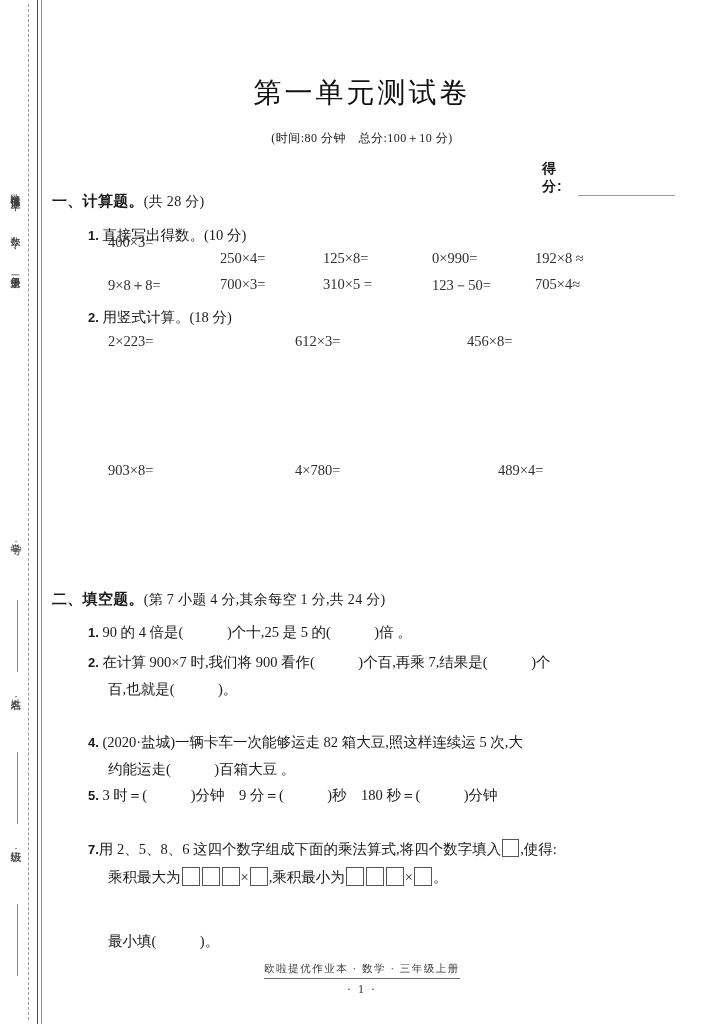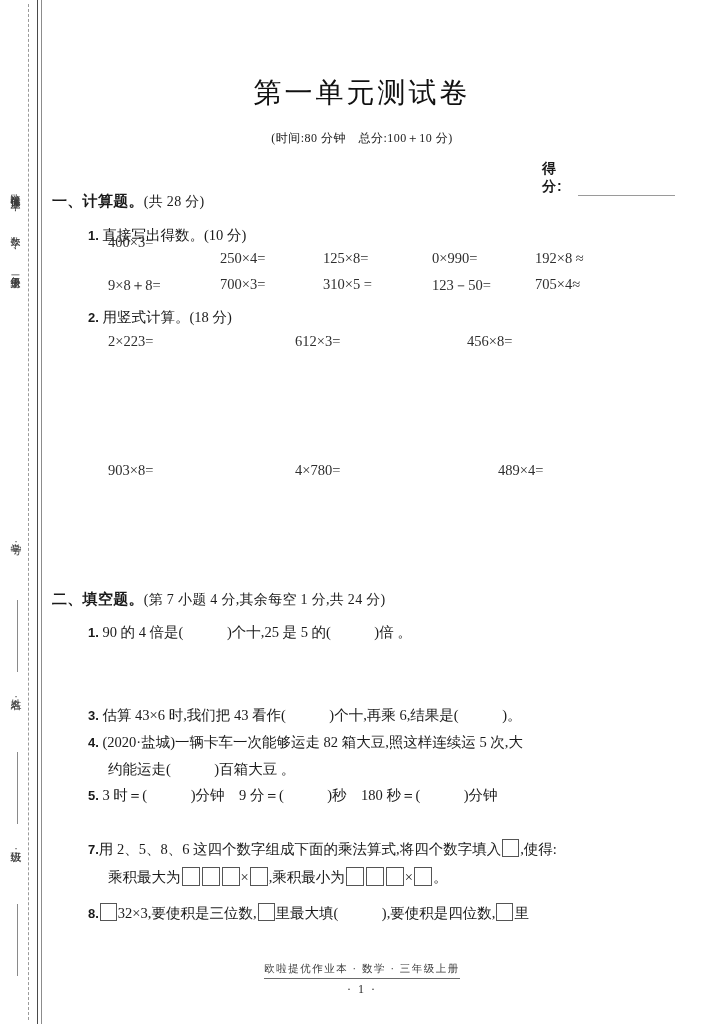--- a/index.html
+++ b/index.html
@@ -269,25 +269,26 @@
 
     <div class="sec-head" style="top:590px;">
       <span class="cn">二、填空题。</span><span class="pts">(第 7 小题 4 分,其余每空 1 分,共 24 分)</span>
     </div>
 
     <div class="q" style="top:620px;left:36px;">
       <span class="num">1.</span>
       <span class="qbody">90 的 4 倍是(　　　)个十,25 是 5 的(　　　)倍 。</span>
     </div>
 
-
-    <div class="q" style="top:703px;left:36px;">
-      <span class="num">3.</span>
-      <span class="qbody">估算 43×6 时,我们把 43 看作(　　　)个十,再乘 6,结果是(　　　)。</span>
-    </div>
+    <div class="q" style="top:650px;left:36px;">
+      <span class="num">2.</span>
+      <span class="qbody">在计算 900×7 时,我们将 900 看作(　　　)个百,再乘 7,结果是(　　　)个</span>
+    </div>
+    <div class="wrap-text" style="top:676px;left:56px;">百,也就是(　　　)。</div>
+
 
     <div class="q" style="top:730px;left:36px;">
       <span class="num">4.</span>
       <span class="qbody">(2020·盐城)一辆卡车一次能够运走 82 箱大豆,照这样连续运 5 次,大</span>
     </div>
     <div class="wrap-text" style="top:756px;left:56px;">约能运走(　　　)百箱大豆 。</div>
 
     <div class="q" style="top:783px;left:36px;text-align:center;">
       <span class="num">5.</span>
       <span class="qbody">3 时＝(　　　)分钟　9 分＝(　　　)秒　180 秒＝(　　　)分钟</span>
@@ -295,23 +296,21 @@
 
 
     <div class="q" style="top:837px;left:36px;">
       <span class="num">7.</span><span class="qbody">用 2、5、8、6 这四个数字组成下面的乘法算式,将四个数字填入</span><span class="blankbox sm"></span><span class="qbody">,使得:</span>
     </div>
 
     <div class="wrap-text" style="top:864px;left:56px;">
       <span>乘积最大为</span><span class="blankbox"></span><span class="blankbox"></span><span class="blankbox"></span><span>×</span><span class="blankbox"></span><span>,乘积最小为</span><span class="blankbox"></span><span class="blankbox"></span><span class="blankbox"></span><span>×</span><span class="blankbox"></span><span>。</span>
     </div>
 
-    <div class="q" style="top:901px;left:36px;">
-      <span class="num">8.</span><span class="blankbox sm"></span><span class="qbody">32×3,要使积是三位数,</span><span class="blankbox sm"></span><span class="qbody">里最大填(　　　),要使积是四位数,</span><span class="blankbox sm"></span><span class="qbody">里</span>
-    </div>
+    <div class="wrap-text" style="top:928px;left:56px;">最小填(　　　)。</div>
 
     <div class="footer">
       <div class="footer-title">欧啦提优作业本 · 数学 · 三年级上册</div>
       <div class="footer-page">· 1 ·</div>
     </div>
 
   </div>
 </div>
 
 </body></html>

